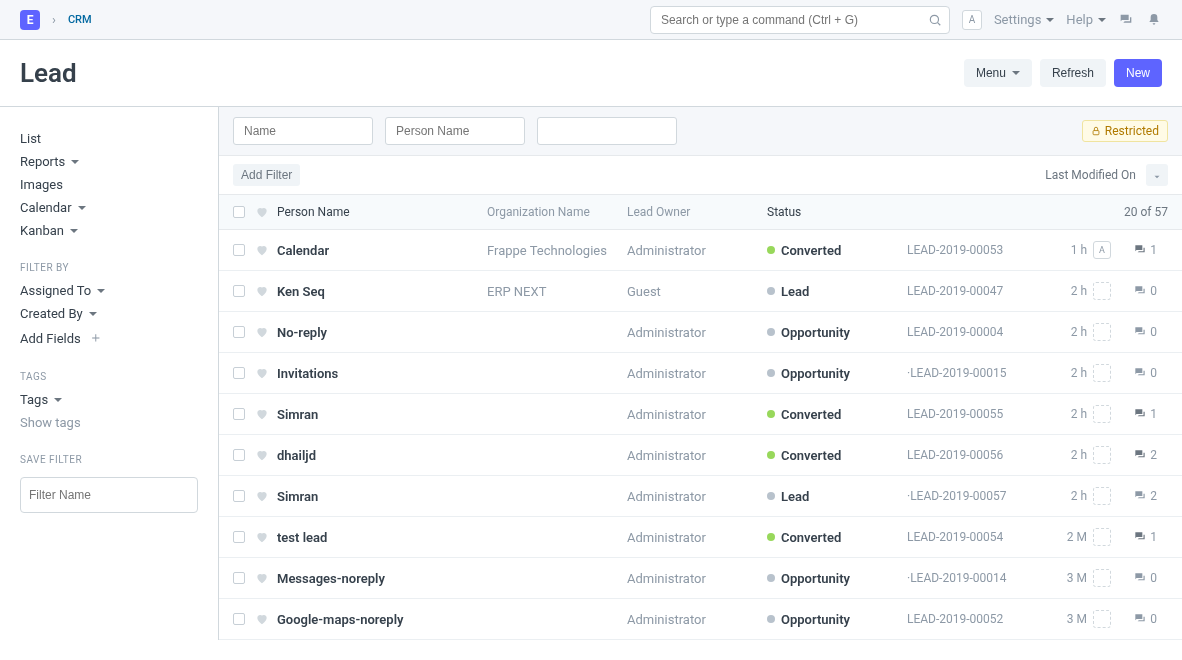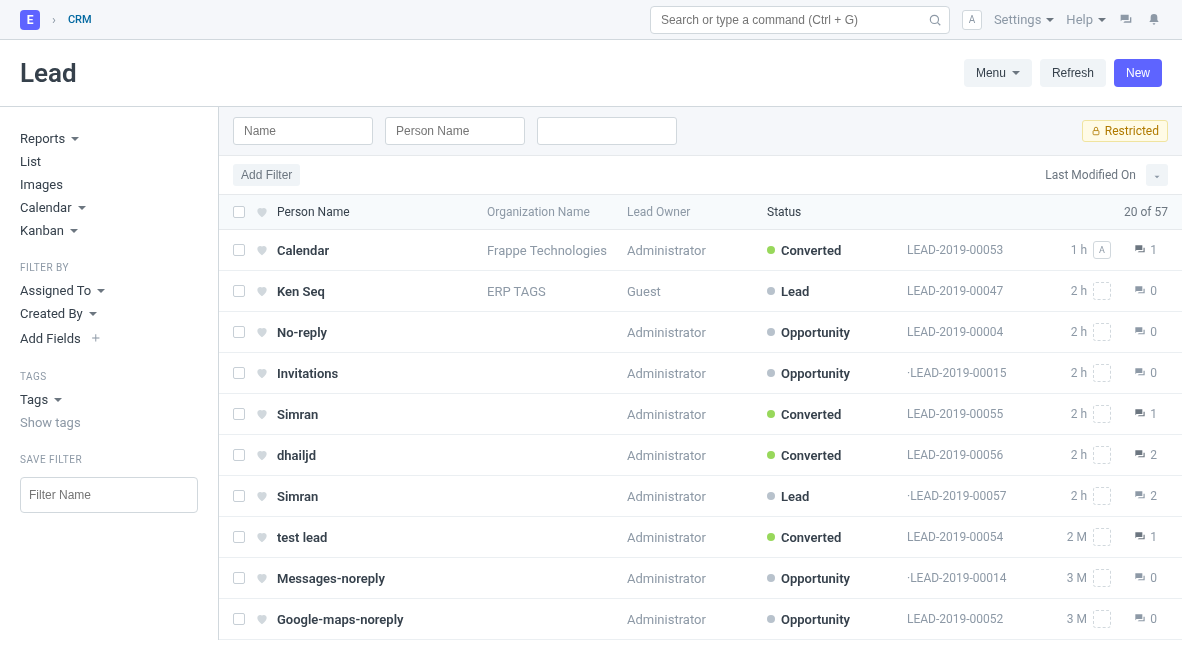--- a/index.html
+++ b/index.html
@@ -115,25 +115,25 @@
     <button class="btn btn-default">Refresh</button>
     <button class="btn btn-primary">New</button>
   </div>
 </div>
 
 <div class="layout">
 
   <div class="sidebar">
     <div id="sidebar-views">
         <div class="sidebar-item">
+          <span>List</span>
+        </div>
+        <div class="sidebar-item">
           <span>Reports</span>
           <span class="caret"></span>
-        </div>
-        <div class="sidebar-item">
-          <span>List</span>
         </div>
         <div class="sidebar-item">
           <span>Images</span>
         </div>
         <div class="sidebar-item">
           <span>Calendar</span>
           <span class="caret"></span>
         </div>
         <div class="sidebar-item">
           <span>Kanban</span>
@@ -245,21 +245,21 @@
         <div class="list-row">
           <div class="col-check">
             <span class="checkbox"></span>
           </div>
           <div class="col-heart">
             <svg width="14" height="14" viewBox="0 0 24 24" fill="currentColor">
               <path d="M12 21s-8-5.3-8-11a5 5 0 0 1 8-4 5 5 0 0 1 8 4c0 5.7-8 11-8 11z"></path>
             </svg>
           </div>
           <div class="col-name">Ken Seq</div>
-          <div class="col-org">ERP TAGS</div>
+          <div class="col-org">ERP NEXT</div>
           <div class="col-owner">Guest</div>
           <div class="col-status">
             <span class="dot dot-grey"></span>
             <span>Lead</span>
           </div>
           <div class="col-id">LEAD-2019-00047</div>
           <div class="col-time">2 h</div>
           <div class="col-avatar">
             <span class="mini-avatar dashed"></span>
           </div>

